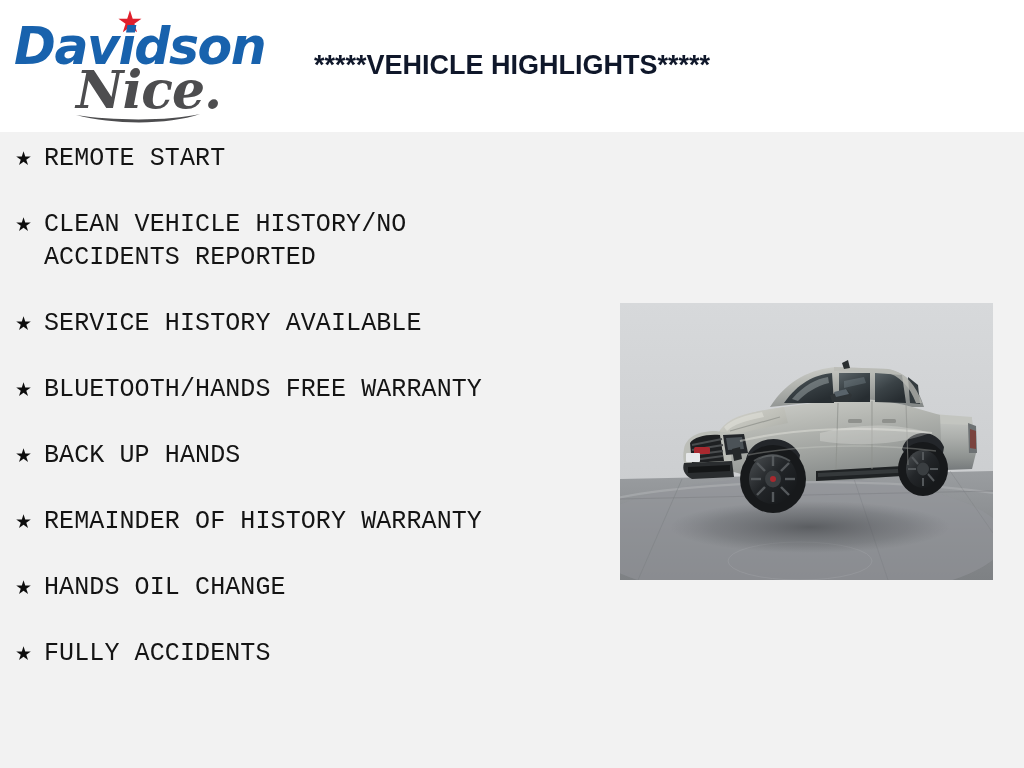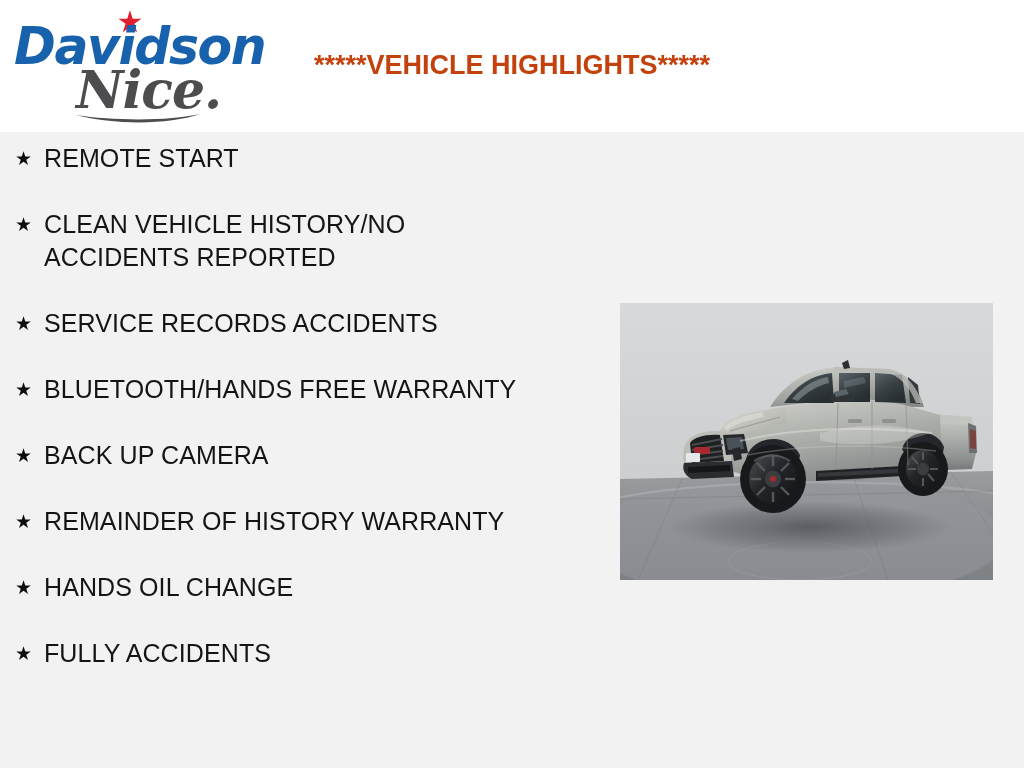--- a/index.html
+++ b/index.html
@@ -93,21 +93,21 @@
   
   .title {
     position: absolute;
     left: 0;
     top: 50px;
     width: 1024px;
     text-align: center;
     font-family: "Liberation Sans", sans-serif;
     font-size: 27px;
     font-weight: bold;
-    color: #c2410c;
+    color: #0f172a;
     letter-spacing: 0px;
     white-space: nowrap;
   }
 
   
   .highlights {
     position: absolute;
     left: 12px;
     top: 142px;
     width: 520px;
@@ -126,21 +126,21 @@
     font-family: "DejaVu Sans", sans-serif;
     font-size: 19px;
     line-height: 33px;
     color: #0d0d0d;
     text-align: left;
     padding-left: 3px;
     box-sizing: border-box;
   }
   .hl-text {
     flex: 1 1 auto;
-    font-family: Liberation Sans, sans-serif;
+    font-family: Liberation Mono, monospace;
     font-size: 25px;
     line-height: 33px;
     color: #141414;
     letter-spacing: 0.1px;
   }
 
   
   .photo {
     position: absolute;
     left: 620px;
@@ -177,29 +177,29 @@
     <li class="hl-item">
       <span class="hl-star">★</span>
       <span class="hl-text">REMOTE START</span>
     </li>
     <li class="hl-item">
       <span class="hl-star">★</span>
       <span class="hl-text">CLEAN VEHICLE HISTORY/NO ACCIDENTS REPORTED</span>
     </li>
     <li class="hl-item">
       <span class="hl-star">★</span>
-      <span class="hl-text">SERVICE RECORDS ACCIDENTS</span>
+      <span class="hl-text">SERVICE HISTORY AVAILABLE</span>
     </li>
     <li class="hl-item">
       <span class="hl-star">★</span>
       <span class="hl-text">BLUETOOTH/HANDS FREE WARRANTY</span>
     </li>
     <li class="hl-item">
       <span class="hl-star">★</span>
-      <span class="hl-text">BACK UP CAMERA</span>
+      <span class="hl-text">BACK UP HANDS</span>
     </li>
     <li class="hl-item">
       <span class="hl-star">★</span>
       <span class="hl-text">REMAINDER OF HISTORY WARRANTY</span>
     </li>
     <li class="hl-item">
       <span class="hl-star">★</span>
       <span class="hl-text">HANDS OIL CHANGE</span>
     </li>
     <li class="hl-item">

